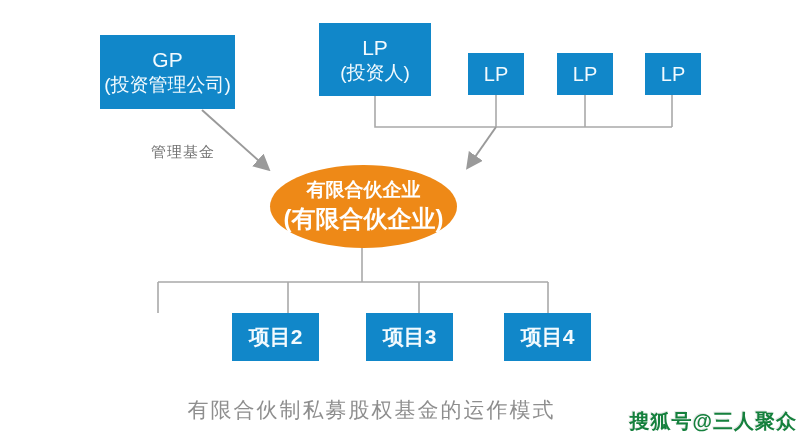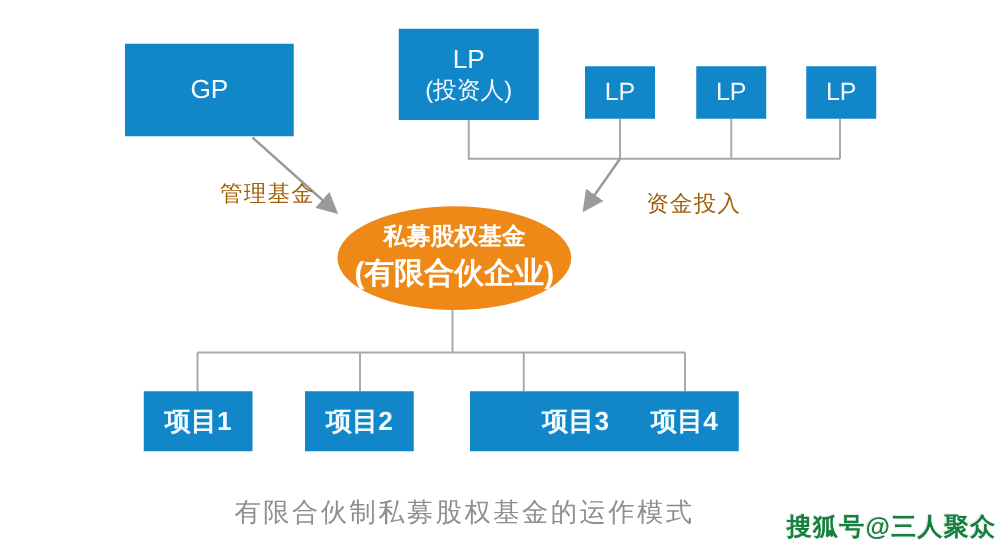--- a/index.html
+++ b/index.html
@@ -64,30 +64,29 @@
     width: 87px; height: 48px;
     background: #1187c9;
     color: #f2fafe;
     display: flex;
     align-items: center;
     justify-content: center;
     font-size: 21px;
     font-weight: bold;
   }
   .proj-1 { left: 115px; }
-  .proj-2 { left: 244px; }
-  .proj-3 { left: 376px; padding-left: 41px; }
+  .proj-2 { left: 232px; }
+  .proj-3 { left: 366px; }
   .proj-4 { left: 504px; text-align: center; }
   .edge-label {
     position: absolute;
-    font-size: 18px;
-    color: #a16207;
+    font-size: 15px;
+    color: #737373;
     letter-spacing: 1px;
     white-space: nowrap;
-    margin-left: 25px;
   }
   .label-manage { left: 151px; top: 143px; }
   .label-invest { left: 492px; top: 151px; }
   .caption {
     position: absolute;
     left: 0; top: 396px;
     width: 743px;
     text-align: center;
     font-size: 21px;
     color: #8e8e8e;
@@ -127,46 +126,45 @@
     <line x1="362" y1="247" x2="362" y2="282" stroke="#a9a9a9" stroke-width="1.6"></line>
     <line x1="158" y1="282" x2="548" y2="282" stroke="#a9a9a9" stroke-width="1.6"></line>
     <line x1="158" y1="282" x2="158" y2="313" stroke="#a9a9a9" stroke-width="1.6"></line>
     <line x1="288" y1="282" x2="288" y2="313" stroke="#a9a9a9" stroke-width="1.6"></line>
     <line x1="419" y1="282" x2="419" y2="313" stroke="#a9a9a9" stroke-width="1.6"></line>
     <line x1="548" y1="282" x2="548" y2="313" stroke="#a9a9a9" stroke-width="1.6"></line>
   </svg>
 
   <div class="bluebox gp-box">
     <span class="l1">GP</span>
+    <span class="l2">(投资管理公司)</span>
   </div>
 
   <div class="bluebox lp-main">
     <span class="l1">LP</span>
     <span class="l2">(投资人)</span>
   </div>
 
   <div class="bluebox lp-sm lp-sm-1">
     <span class="l1">LP</span>
   </div>
   <div class="bluebox lp-sm lp-sm-2">
     <span class="l1">LP</span>
   </div>
   <div class="bluebox lp-sm lp-sm-3">
     <span class="l1">LP</span>
   </div>
 
   <div class="fund-ellipse">
-    <span class="l1">私募股权基金</span>
+    <span class="l1">有限合伙企业</span>
     <span class="l2">(有限合伙企业)</span>
   </div>
 
   <div class="edge-label label-manage">管理基金</div>
-  <div class="edge-label label-invest">资金投入</div>
 
-  <div class="proj proj-1">项目1</div>
   <div class="proj proj-2">项目2</div>
   <div class="proj proj-3">项目3</div>
   <div class="proj proj-4">项目4</div>
 
   <div class="caption">有限合伙制私募股权基金的运作模式</div>
 
   <div class="watermark">搜狐号@三人聚众</div>
 
 </div>
 

